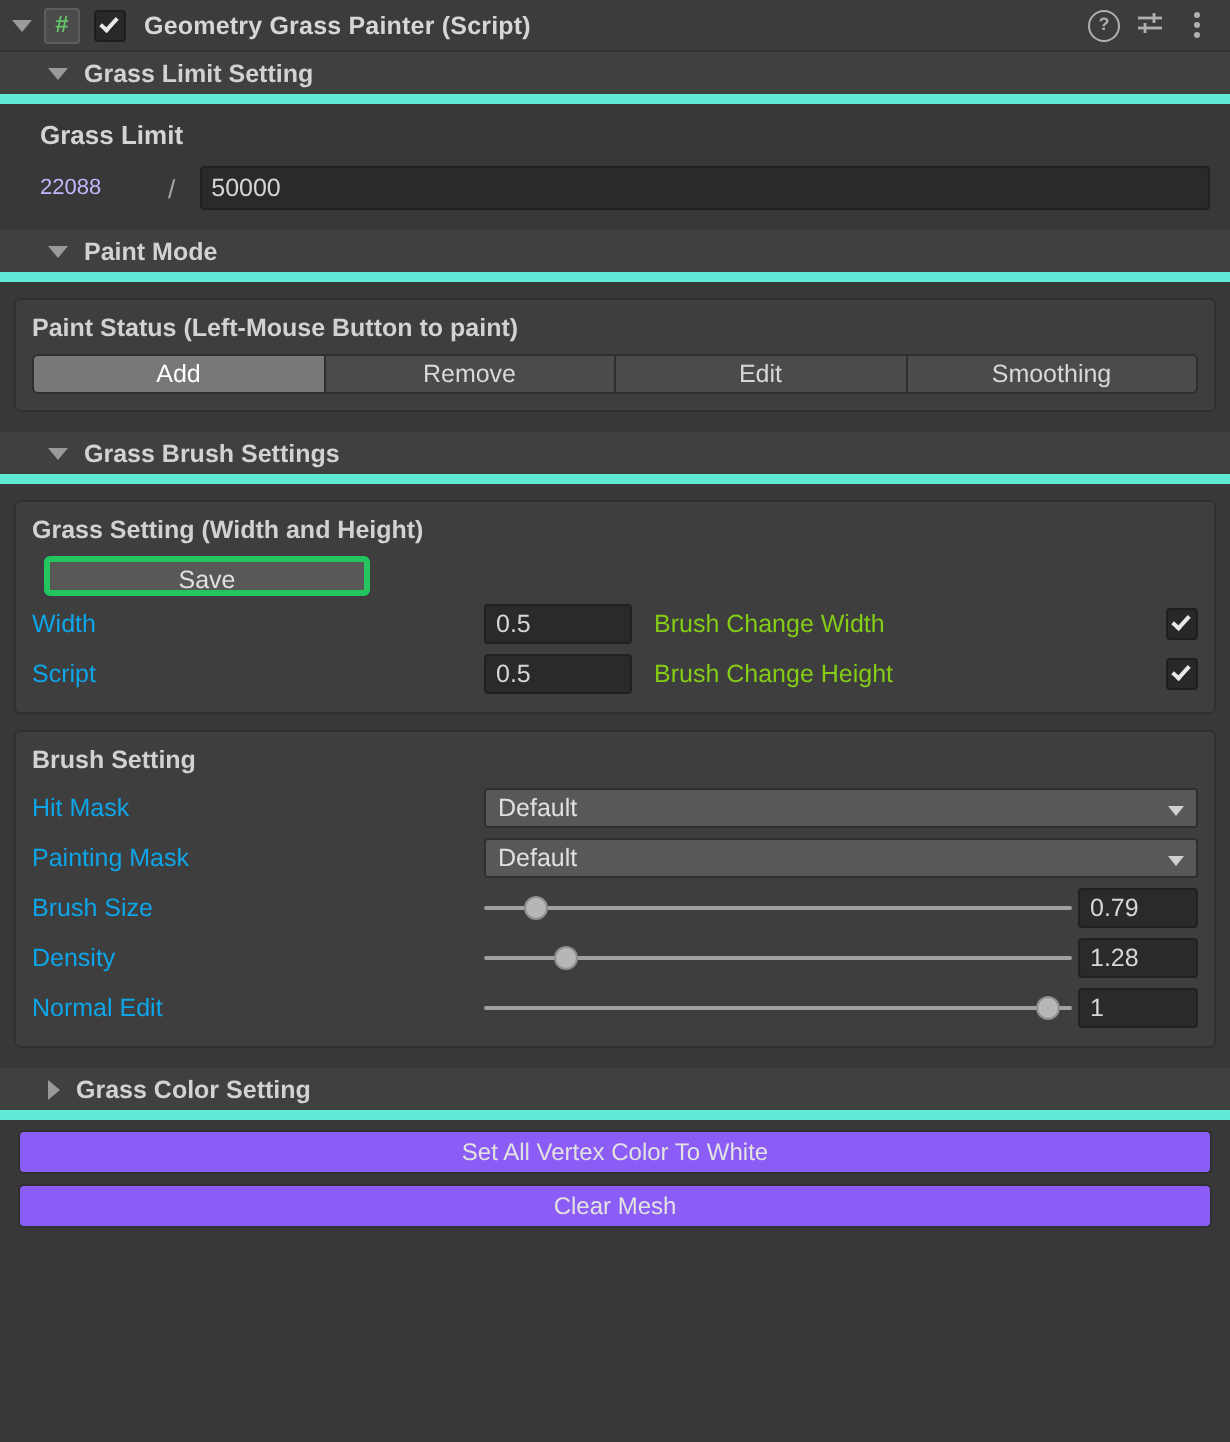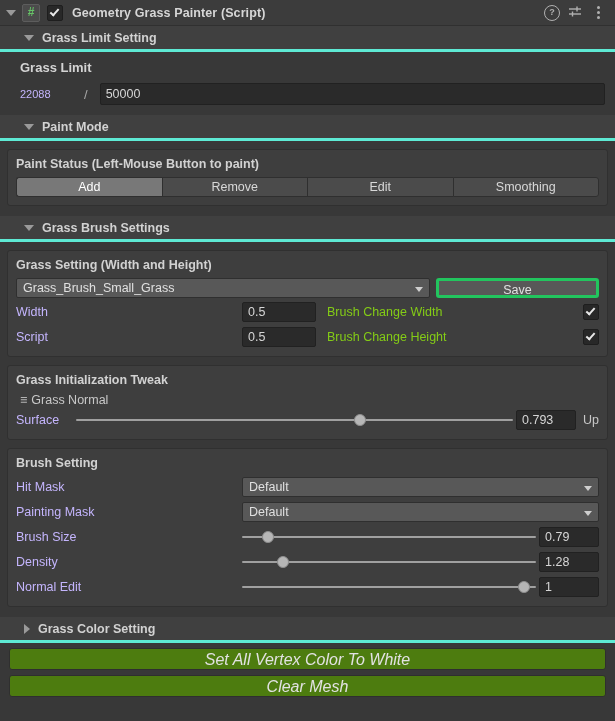--- a/index.html
+++ b/index.html
@@ -111,21 +111,21 @@
     background: #b0b0b0;
   }
 
   
   .section-head {
     height: 26px;
     background: #404040;
     display: flex;
     align-items: center;
     padding-left: 24px;
-    border-bottom: 3px solid #5eead4;
+    border-bottom: 5px solid #5eead4;
     box-sizing: border-box;
   }
   .section-head .tri { margin-right: 8px; }
   .section-head .label {
     font-weight: bold;
     font-size: 12.5px;
     color: #d2d2d2;
   }
 
   
@@ -196,21 +196,21 @@
   
   .row {
     display: flex;
     align-items: center;
     height: 22px;
     margin-top: 3px;
   }
   .row .name {
     width: 226px;
     font-size: 12.5px;
-    color: #c4b5fd;
+    color: #0ea5e9;
     flex: none;
   }
 
   .dd {
     background: #585858;
     border: 1px solid #2f2f2f;
     border-radius: 2px;
     height: 20px;
     line-height: 19px;
     color: #e0e0e0;
@@ -299,28 +299,27 @@
     font-size: 12.5px;
     color: #c8c8c8;
     margin-left: 7px;
     flex: none;
   }
 
   .bottom-btn {
     height: 22px;
     line-height: 21px;
     text-align: center;
-    background: #4d7c0f;
+    background: #8b5cf6;
     border: 1px solid #2f2f2f;
     border-radius: 3px;
     color: #e2e2e2;
-    font-size: 16px;
+    font-size: 12px;
     box-sizing: border-box;
     margin: 5px 9px 0 9px;
-    font-style: italic;
   }
 </style>
 </head>
 <body>
 
 <div class="comp-header">
   <div class="tri"></div>
   <div class="script-icon">#</div>
   <div class="cb checked"></div>
   <div class="comp-title">Geometry Grass Painter (Script)</div>
@@ -377,54 +376,38 @@
 <div class="section-head">
   <div class="tri"></div>
   <div class="label">Grass Brush Settings</div>
 </div>
 
 <div class="sec-body">
 
   <div class="panel">
     <div class="panel-title">Grass Setting (Width and Height)</div>
     <div style="display:flex;align-items:center;">
-      <div class="dd" style="flex:1;">Grass_Brush_Small_Grass</div>
       <div class="save-btn">Save</div>
     </div>
 
     <div class="row">
       <div class="name">Width</div>
       <div class="field num-field">0.5</div>
       <div class="chk-label">Brush Change Width</div>
       <div class="cb checked"></div>
     </div>
 
     <div class="row">
       <div class="name">Script</div>
       <div class="field num-field">0.5</div>
       <div class="chk-label">Brush Change Height</div>
       <div class="cb checked"></div>
     </div>
   </div>
 
-  <div class="panel" style="margin-top:8px;">
-    <div class="panel-title">Grass Initialization Tweak</div>
-    <div class="normal-label">
-      <span class="hamb">≡</span><span>Grass Normal</span>
-    </div>
-    <div class="row" style="margin-top:1px;">
-      <div class="name" style="width:60px;">Surface</div>
-      <div class="slider">
-        <div class="track"></div>
-        <div class="knob" style="left:65%;"></div>
-      </div>
-      <div class="field val-field wide">0.793</div>
-      <div class="up-label">Up</div>
-    </div>
-  </div>
 
   <div class="panel" style="margin-top:8px;">
     <div class="panel-title">Brush Setting</div>
 
     <div class="row">
       <div class="name">Hit Mask</div>
       <div class="dd" style="flex:1;">Default</div>
     </div>
 
     <div class="row">

